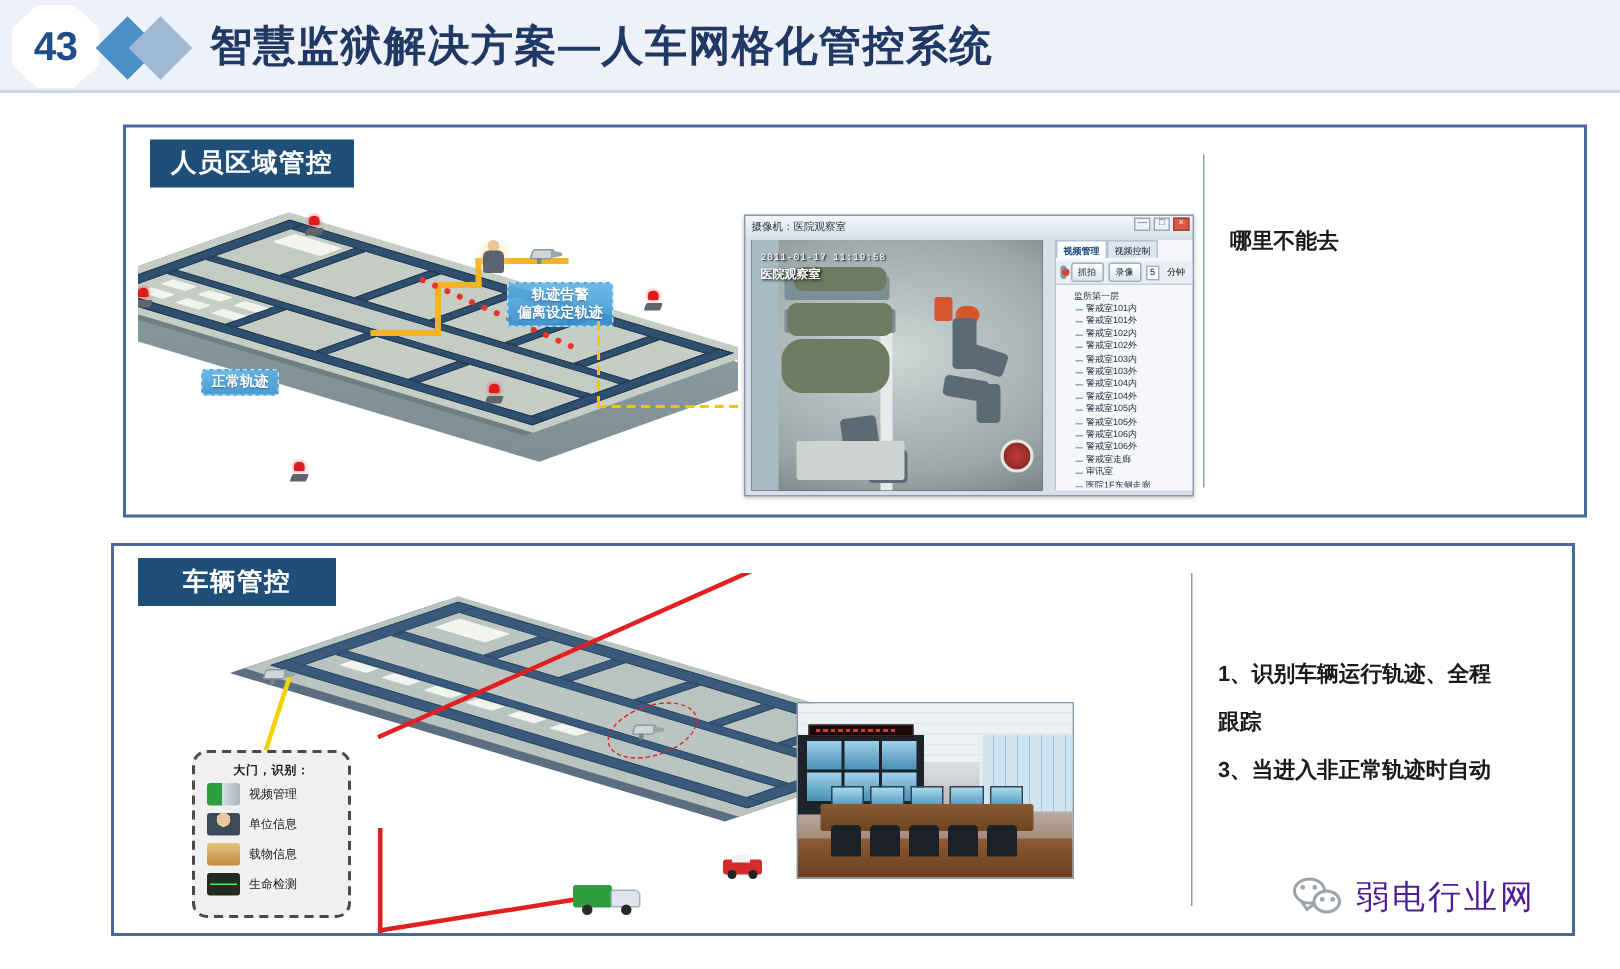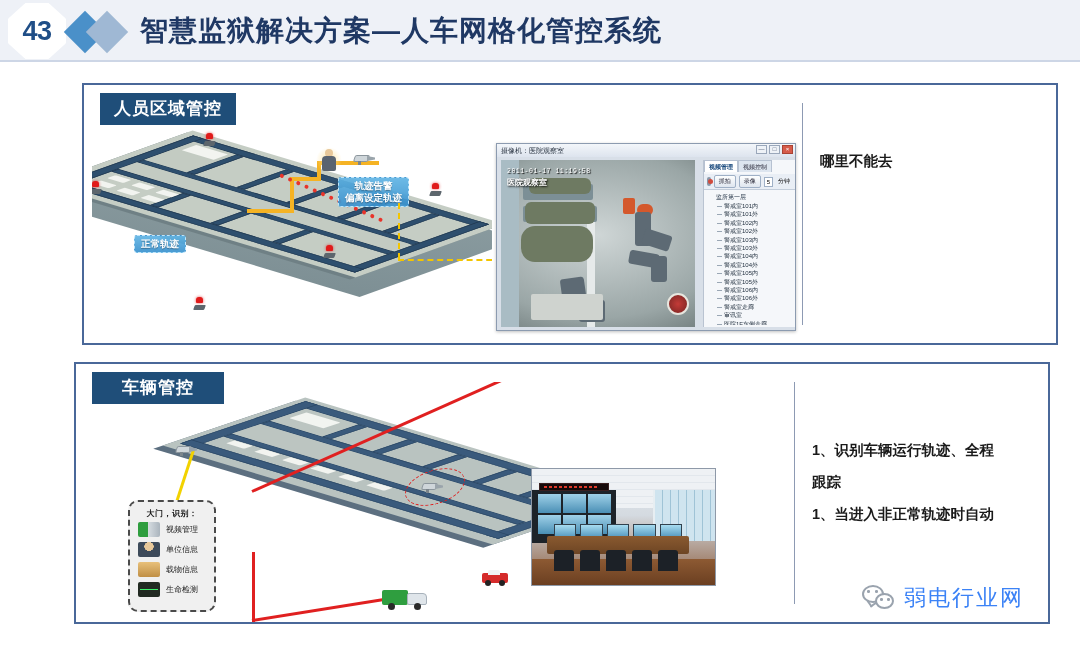--- a/index.html
+++ b/index.html
@@ -70,21 +70,21 @@
     position: absolute; left: 736px; width: 226px;
     font-size: 14.5px; font-weight: bold; color: #1a1a1a;
     line-height: 32px;
   }
   .bullets p { white-space: nowrap; }
 
   
   .scene { position: absolute; overflow: hidden; }
 
   
-  .sc1 { left: 8px; top: 20px; width: 400px; height: 228px; text-decoration: underline; }
+  .sc1 { left: 8px; top: 31px; width: 400px; height: 228px; text-decoration: underline; }
   .s1-base {
     position: absolute; left: 18px; top: 26px; width: 330px; height: 175px;
     background: linear-gradient(160deg,#8fa0a4 0%,#7d8f94 100%);
     transform: matrix(1, 0.30, -0.92, 0.33, 0, 0);
     transform-origin: center;
   }
   .s1-deck {
     position: absolute; left: 26px; top: 18px; width: 312px; height: 162px;
     background: #c5cdc4;
     transform: matrix(1, 0.30, -0.92, 0.33, 0, 0);
@@ -255,21 +255,21 @@
   .s2wall { position:absolute; background:#3a5a7c; border:1px solid #2a4663; }
   .s2room { position:absolute; background:#bcc5c1; }
   .redpath { position:absolute; background:#e02020; }
   .ylwpath { position:absolute; background:#f2d200; }
   .dashcircle {
     position:absolute; border:1.5px dashed #e02020; border-radius:50%;
     transform: rotate(-18deg);
   }
 
   .legend {
-    position:absolute; left: 44px; top: 118px; width: 88px; height: 112px;
+    position:absolute; left: 44px; top: 118px; width: 106px; height: 112px;
     border: 2px dashed #4a4a4a; border-radius: 10px;
     background: #f0f0f0;
   }
   .legend .ltitle {
     font-size: 8px; font-weight:bold; color:#1a1a1a; text-align:center;
     padding-top:6px; letter-spacing:.5px; white-space:nowrap;
   }
   .legend .lrow {
     display:flex; align-items:center; gap:6px; padding:2.5px 0 2.5px 8px;
   }
@@ -343,21 +343,21 @@
     position:absolute; left:0; top:0; width:22px; height:18px; border:2px solid #9aa3ae;
     border-radius:50%; }
   .wechat .b1::after {
     content:''; position:absolute; left:4px; bottom:-5px; width:6px; height:6px;
     border-left:2px solid #9aa3ae; border-bottom:2px solid #9aa3ae; transform:rotate(-35deg); }
   .wechat .b2 {
     position:absolute; left:13px; top:8px; width:19px; height:16px; border:2px solid #9aa3ae;
     border-radius:50%; background:#fff; }
   .wechat .d { position:absolute; width:2.5px; height:2.5px; background:#9aa3ae; border-radius:50%; }
   .wm-text {
-    font-size:22px; color:#3b82f6; letter-spacing:2px; white-space:nowrap;
+    font-size:22px; color:#4c1d95; letter-spacing:2px; white-space:nowrap;
     font-family:"Liberation Serif","DejaVu Serif",serif;
   }
 </style>
 </head>
 <body>
 
 <div class="header">
   <div class="badge-wrap">
     <div class="badge-shape"></div>
     <div class="badge-num">43</div>
@@ -654,21 +654,21 @@
         <i></i>
         <i></i>
       </div>
   </div>
 
   <div class="divider"></div>
 
   <div class="bullets" style="top:70px;">
     <p>1、识别车辆运行轨迹、全程</p>
     <p>跟踪</p>
-    <p>1、当进入非正常轨迹时自动</p>
+    <p>3、当进入非正常轨迹时自动</p>
   </div>
 </div>
 
 <div class="watermark">
   <div class="wechat">
     <div class="b1"></div>
     <div class="b2"></div>
     <div class="d" style="left:5px;  top:5px;"></div>
     <div class="d" style="left:13px; top:5px;"></div>
     <div class="d" style="left:18px; top:13px;"></div>

